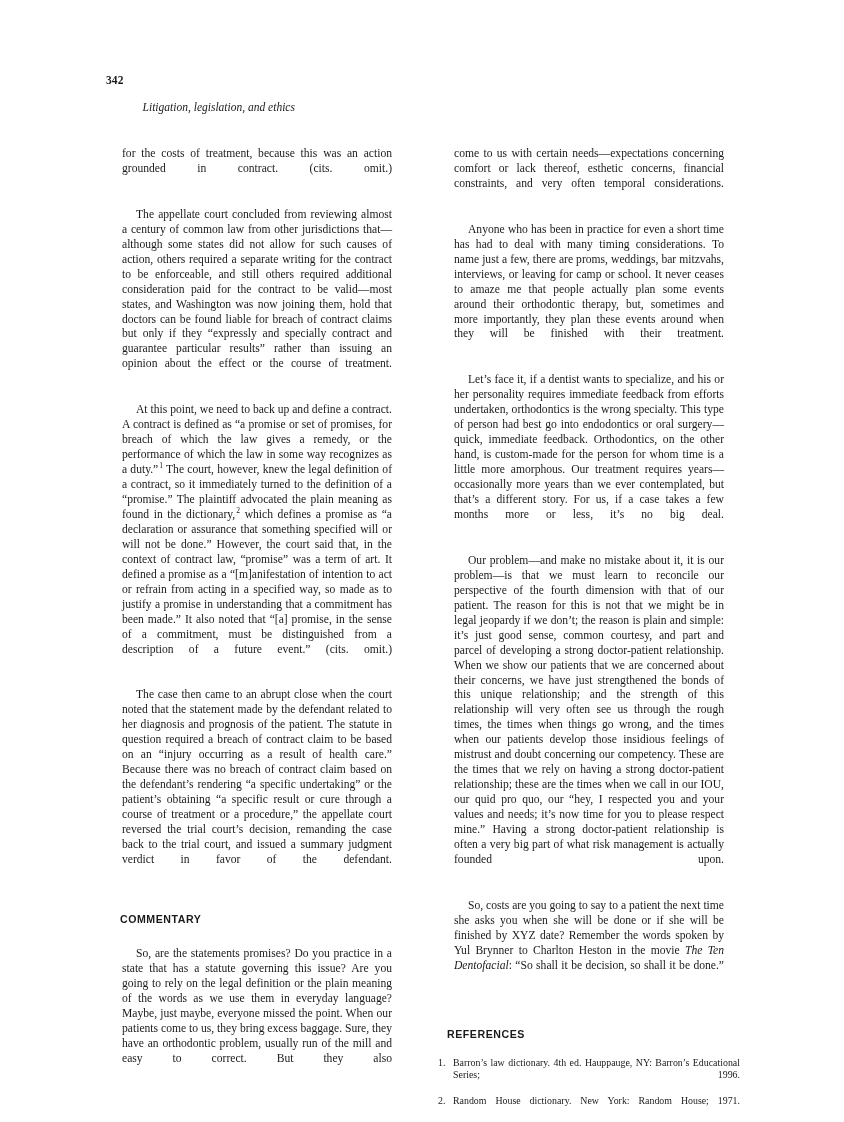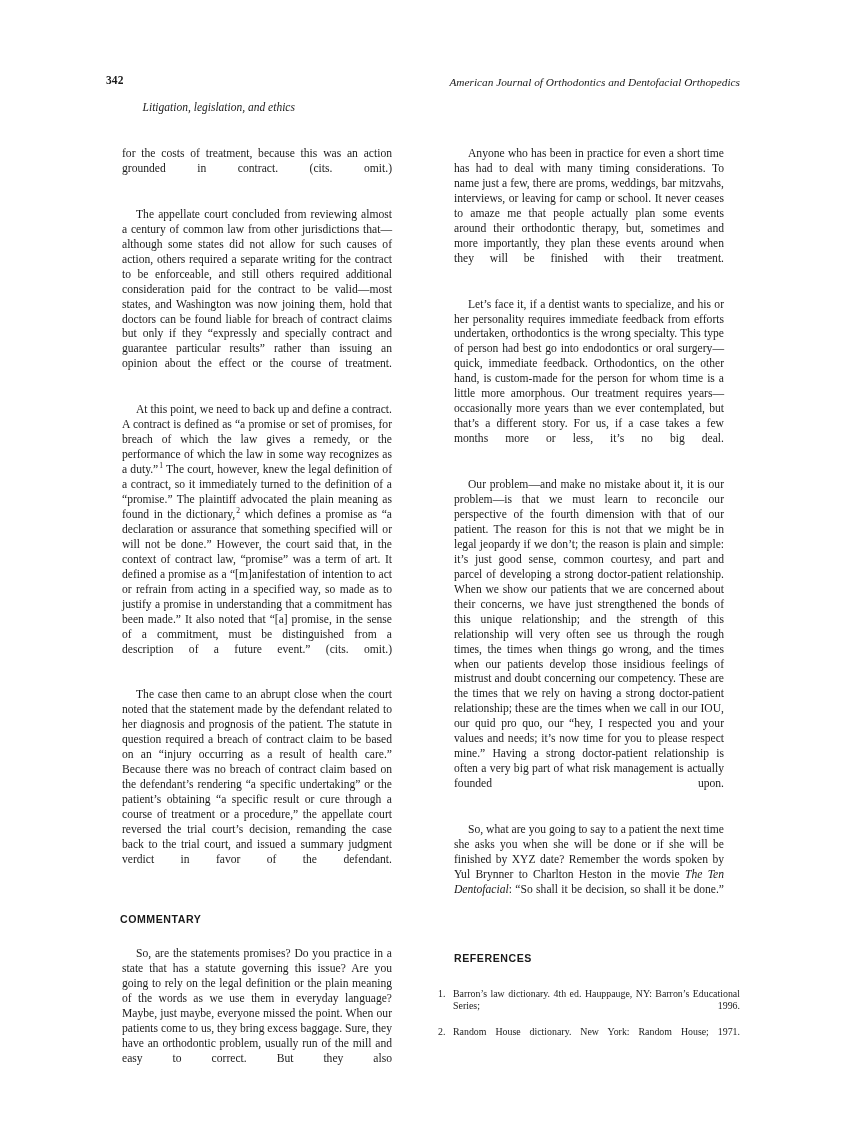--- a/index.html
+++ b/index.html
@@ -106,21 +106,21 @@
     font-size: 10.6px;
     font-weight: bold;
     letter-spacing: 0.55px;
     line-height: 14px;
     padding-top: 13px;
     padding-bottom: 5px;
     text-align: left;
   }
 
   h2.references-heading {
-    margin: 16px;
+    margin: 9px;
     font-family: "Liberation Sans", "DejaVu Sans", sans-serif;
     font-size: 10.6px;
     font-weight: bold;
     letter-spacing: 0.55px;
     line-height: 14px;
     padding-top: 22px;
     padding-bottom: 7px;
     text-align: left;
   }
 
@@ -156,21 +156,20 @@
 <body>
 
 <div class="page">
 
   <div class="running-head">
     <div class="rh-left">
       <span class="rh-folio">342</span>
       <span class="rh-section">Litigation, legislation, and ethics</span>
     </div>
     <div class="rh-right">
-      <div>American Journal of Orthodontics and Dentofacial Orthopedics</div>
     </div>
   </div>
 
   <div class="columns">
 
     <div class="col">
 
       <p class="body noindent">for the costs of treatment, because this was an action grounded in contract. (cits. omit.)</p>
 
       <p class="body">The appellate court concluded from reviewing almost a century of common law from other jurisdictions that—although some states did not allow for such causes of action, others required a separate writing for the contract to be enforceable, and still others required additional consideration paid for the contract to be valid—most states, and Washington was now joining them, hold that doctors can be found liable for breach of contract claims but only if they “expressly and specially contract and guarantee particular results” rather than issuing an opinion about the effect or the course of treatment.</p>
@@ -179,28 +178,29 @@
 
       <p class="body">The case then came to an abrupt close when the court noted that the statement made by the defendant related to her diagnosis and prognosis of the patient. The statute in question required a breach of contract claim to be based on an “injury occurring as a result of health care.” Because there was no breach of contract claim based on the defendant’s rendering “a specific undertaking” or the patient’s obtaining “a specific result or cure through a course of treatment or a procedure,” the appellate court reversed the trial court’s decision, remanding the case back to the trial court, and issued a summary judgment verdict in favor of the defendant.</p>
 
       <h2 class="section-heading">COMMENTARY</h2>
 
       <p class="body">So, are the statements promises? Do you practice in a state that has a statute governing this issue? Are you going to rely on the legal definition or the plain meaning of the words as we use them in everyday language? Maybe, just maybe, everyone missed the point. When our patients come to us, they bring excess baggage. Sure, they have an orthodontic problem, usually run of the mill and easy to correct. But they also</p>
     </div>
 
     <div class="col">
 
+      <p class="body noindent">come to us with certain needs—expectations concerning comfort or lack thereof, esthetic concerns, financial constraints, and very often temporal considerations.</p>
 
       <p class="body">Anyone who has been in practice for even a short time has had to deal with many timing considerations. To name just a few, there are proms, weddings, bar mitzvahs, interviews, or leaving for camp or school. It never ceases to amaze me that people actually plan some events around their orthodontic therapy, but, sometimes and more importantly, they plan these events around when they will be finished with their treatment.</p>
 
       <p class="body">Let’s face it, if a dentist wants to specialize, and his or her personality requires immediate feedback from efforts undertaken, orthodontics is the wrong specialty. This type of person had best go into endodontics or oral surgery—quick, immediate feedback. Orthodontics, on the other hand, is custom-made for the person for whom time is a little more amorphous. Our treatment requires years—occasionally more years than we ever contemplated, but that’s a different story. For us, if a case takes a few months more or less, it’s no big deal.</p>
 
       <p class="body">Our problem—and make no mistake about it, it is our problem—is that we must learn to reconcile our perspective of the fourth dimension with that of our patient. The reason for this is not that we might be in legal jeopardy if we don’t; the reason is plain and simple: it’s just good sense, common courtesy, and part and parcel of developing a strong doctor-patient relationship. When we show our patients that we are concerned about their concerns, we have just strengthened the bonds of this unique relationship; and the strength of this relationship will very often see us through the rough times, the times when things go wrong, and the times when our patients develop those insidious feelings of mistrust and doubt concerning our competency. These are the times that we rely on having a strong doctor-patient relationship; these are the times when we call in our IOU, our quid pro quo, our “hey, I respected you and your values and needs; it’s now time for you to please respect mine.” Having a strong doctor-patient relationship is often a very big part of what risk management is actually founded upon.</p>
 
-      <p class="body"><span>So, what are you going to say to a patient the next time she asks you when she will be done or if she will be finished by XYZ date? Remember the words spoken by Yul Brynner to Charlton Heston in the movie </span><span class="it">The Ten Dentofacial</span><span>: “So shall it be decision, so shall it be done.”</span></p>
+      <p class="body"><span>So, costs are you going to say to a patient the next time she asks you when she will be done or if she will be finished by XYZ date? Remember the words spoken by Yul Brynner to Charlton Heston in the movie </span><span class="it">The Ten Dentofacial</span><span>: “So shall it be decision, so shall it be done.”</span></p>
 
       <h2 class="references-heading">REFERENCES</h2>
 
       <ol class="references">
         <li><span class="refnum">1.</span><span>Barron’s law dictionary. 4th ed. Hauppauge, NY: Barron’s Educational Series; 1996.</span></li>
         <li><span class="refnum">2.</span><span>Random House dictionary. New York: Random House; 1971.</span></li>
       </ol>
     </div>
 
   </div>

